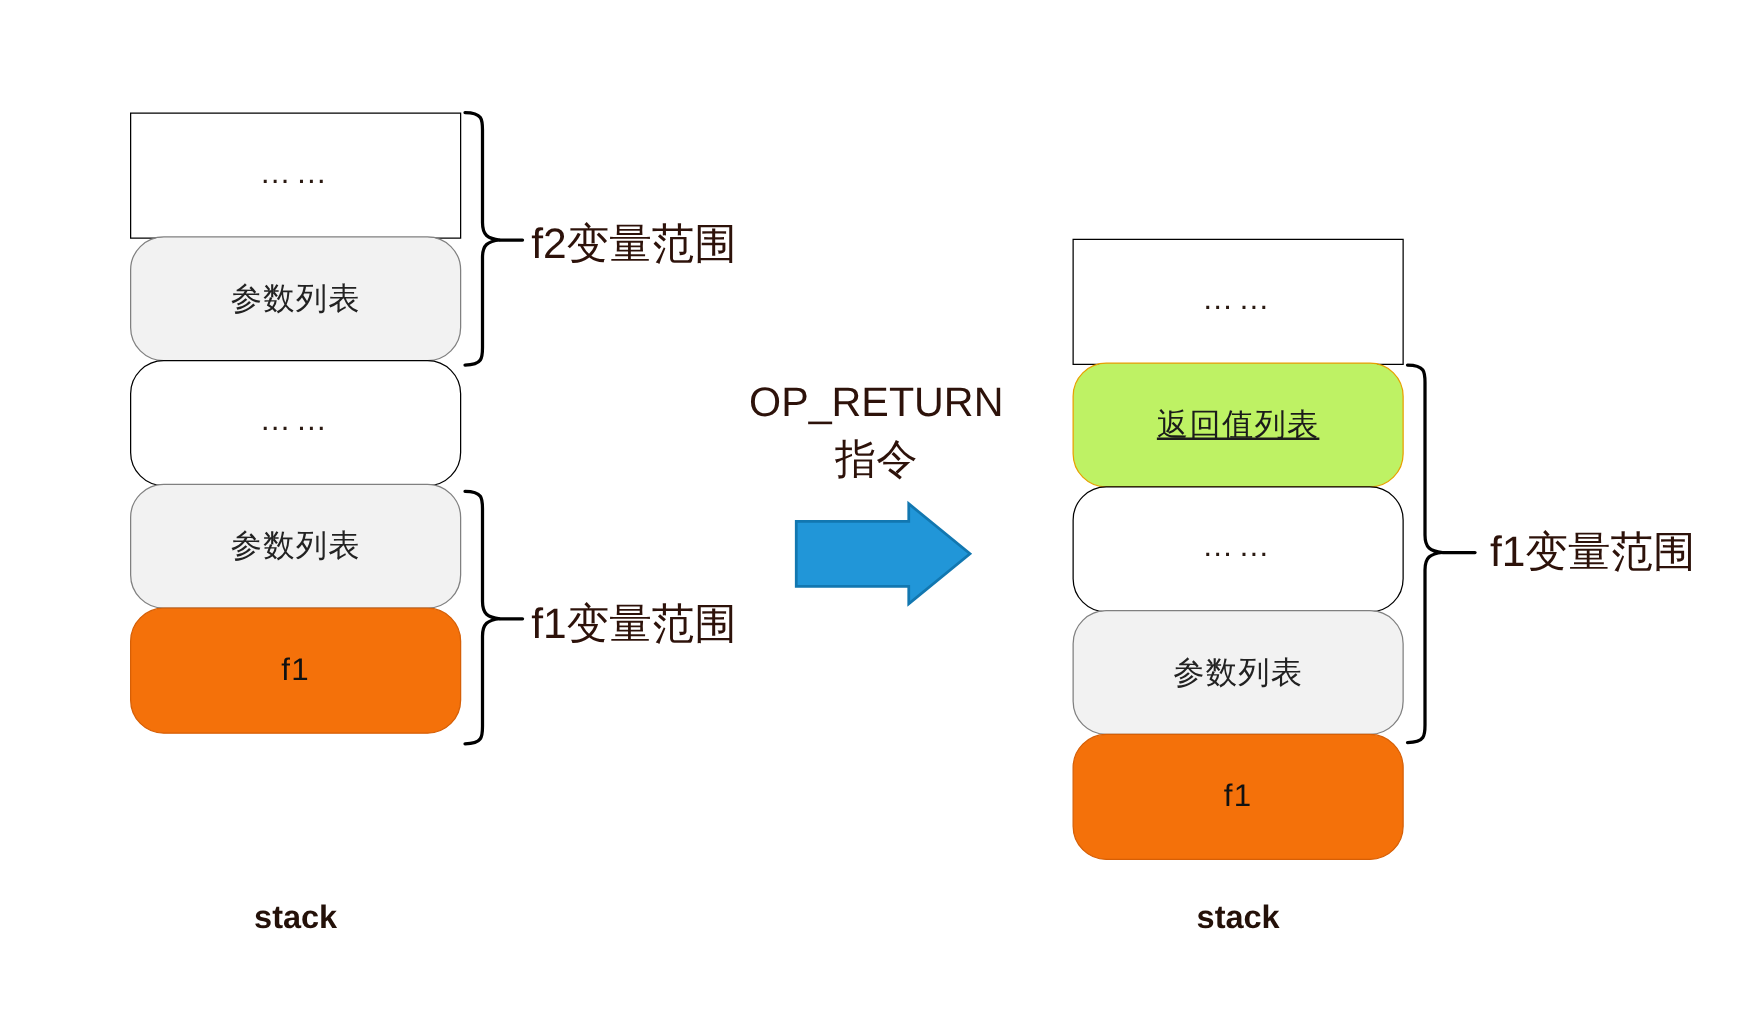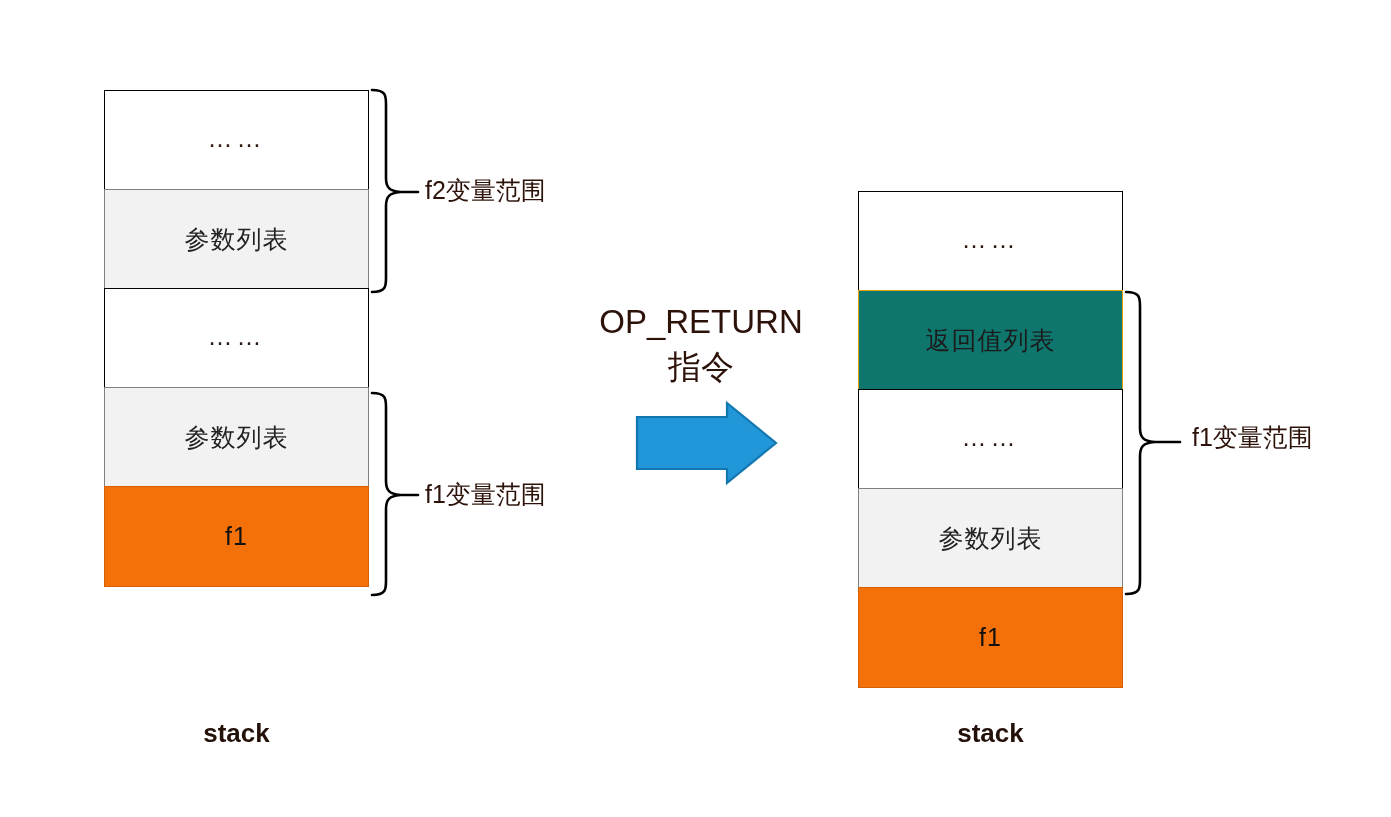--- a/index.html
+++ b/index.html
@@ -53,27 +53,28 @@
     background: #f2f2f2;
     border: 1.6px solid #808080;
     color: #222222;
   }
   .cell-orange {
     background: #f4710a;
     border: 1.6px solid #d65f06;
     color: #111111;
   }
   .cell-peach {
-    background: #0f766e;
+    background: #bef264;
     border: 1.6px solid #e8a000;
     color: #1b1b1b;
-  }
-
-  
-  .cell + .cell { margin-top: -1.6px; }
+    text-decoration: underline;
+  }
+
+  
+  .cell + .cell { margin-top: -1.6px; border-radius: 27px; }
 
   .dots {
     font-size: 25px;
     letter-spacing: 4px;
     color: #2b1a12;
     transform: translateY(-2px);
   }
 
   
   .caption {
@@ -83,21 +84,21 @@
     text-align: center;
     white-space: nowrap;
     font-weight: bold;
   }
   .caption-left  { left: 104px; top: 718px; width: 265px; }
   .caption-right { left: 858px; top: 718px; width: 265px; }
 
   
   .range-label {
     position: absolute;
-    font-size: 25px;
+    font-size: 34px;
     color: #2d120a;
     white-space: nowrap;
     line-height: 1;
   }
   .label-f2      { left: 425px;  top: 178px; }
   .label-f1-left { left: 425px;  top: 482px; }
   .label-f1-right{ left: 1192px; top: 425px; }
 
   
   .op-note {

